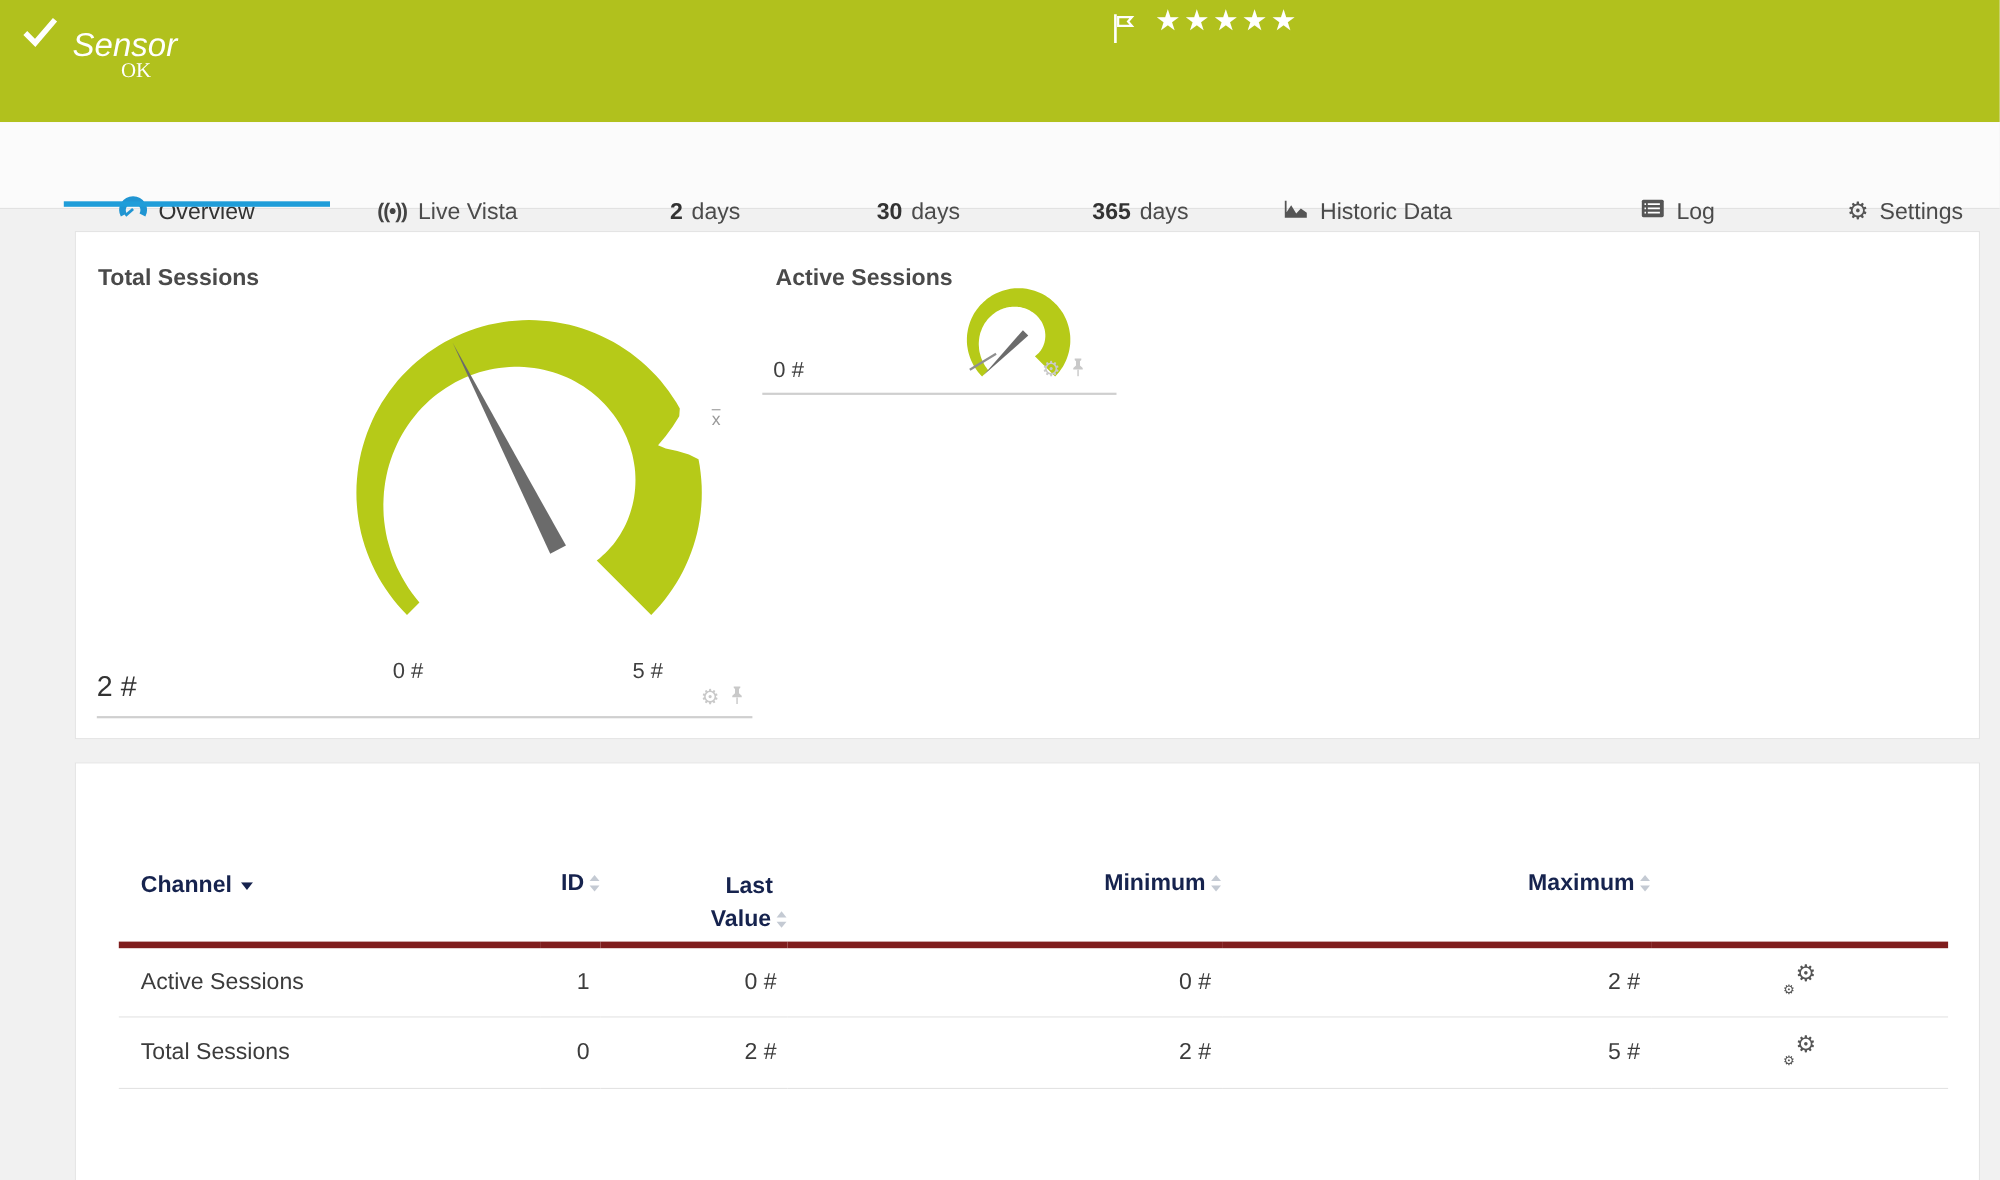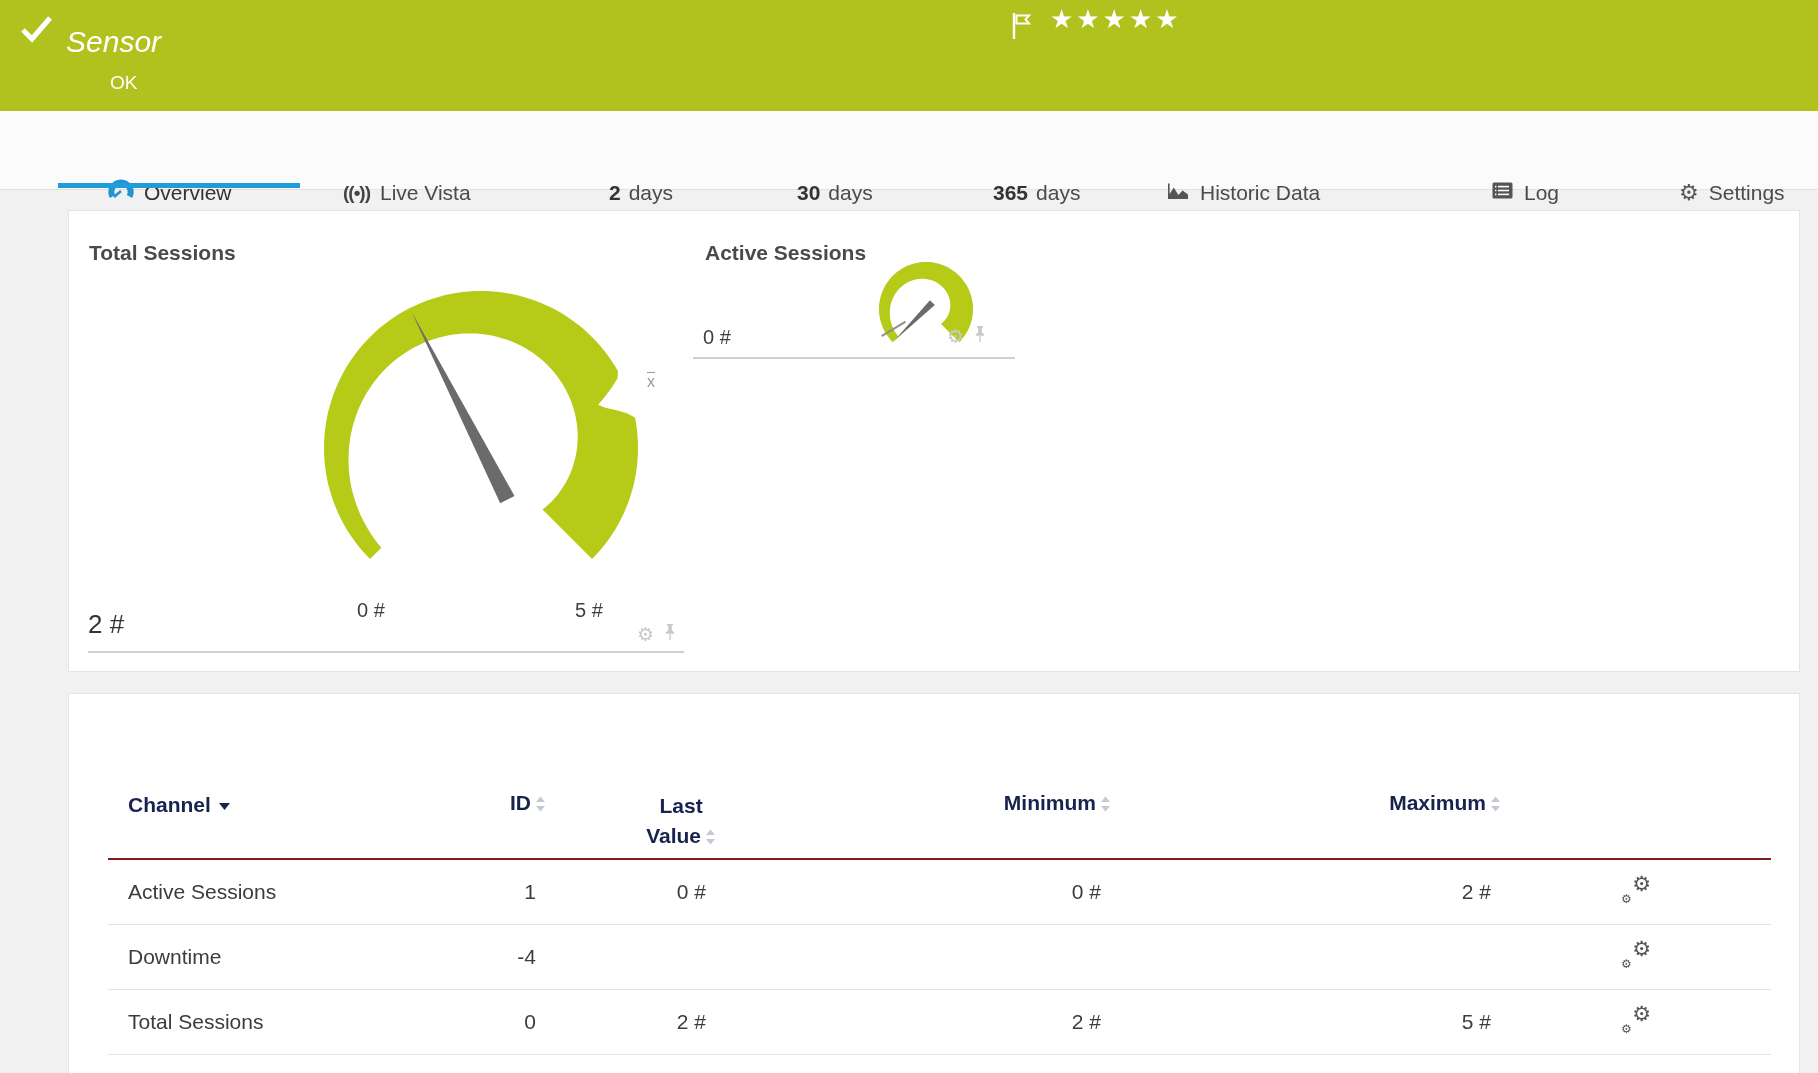--- a/index.html
+++ b/index.html
@@ -12,21 +12,21 @@
   .icon{font-family:"DejaVu Sans",sans-serif;line-height:1;}
 
   
   .hdr{position:absolute;left:0;top:0;width:100%;height:111px;background:#b1c11d;}
   .hdr-check{position:absolute;left:20px;top:14px;}
   .hdr-titlerow{position:absolute;left:66px;top:25px;display:flex;align-items:flex-end;gap:16px;white-space:nowrap;}
   .hdr-kind{font-style:italic;font-size:30px;color:#fff;font-weight:400;}
   .hdr-title{font-size:32px;color:#fff;font-weight:bold;letter-spacing:-0.5px;}
   .hdr-flag{position:absolute;left:1012px;top:12px;}
   .hdr-stars{position:absolute;left:1050px;top:6px;font-size:26px;color:#fff;letter-spacing:3px;}
-  .hdr-status{position:absolute;left:110px;top:72px;font-size:19px;color:#fff;}
+  .hdr-status{position:absolute;left:110px;top:54px;font-size:19px;color:#fff;font-family:Liberation Serif, serif;}
 
   
   .tabbar{position:absolute;left:0;top:111px;width:100%;height:79px;background:#fbfbfb;border-bottom:1px solid #e2e2e2;box-sizing:border-box;}
   .tab{position:absolute;top:44px;height:30px;display:flex;align-items:center;gap:10px;font-size:21px;color:#4b4b4b;cursor:pointer;white-space:nowrap;margin-top:23px;}
   .tab .num{font-weight:bold;color:#333;margin-right:-2px;}
   .tab.active{color:#333;}
   .tab-underline{position:absolute;left:58px;top:72px;width:242px;height:5px;background:#1f9dd9;}
   .livedata-glyph{font-size:19px;color:#444;letter-spacing:-1px;font-weight:bold;}
 
   
@@ -37,21 +37,21 @@
   .w-title{position:absolute;font-size:21px;font-weight:bold;color:#4a4a4a;}
   .glabel{position:absolute;font-size:20px;color:#3f3f3f;white-space:nowrap;}
   .gcurrent{position:absolute;font-size:26px;color:#333;white-space:nowrap;}
   .avgmark{position:absolute;font-size:16px;color:#9a9a9a;text-decoration:overline;}
   .wicons{position:absolute;display:flex;align-items:center;gap:9px;}
   .gear-light{font-size:19px;color:#c9c9c9;cursor:pointer;}
   .wdivider{position:absolute;border-top:2px solid #cfcfcf;height:0;}
 
   
   table.channels{border-collapse:collapse;margin:85px 0 0 39px;width:1663px;table-layout:fixed;}
-  table.channels th{font-size:21px;font-weight:bold;color:#16234e;vertical-align:top;padding:12px 0 0 0;height:80px;box-sizing:border-box;border-bottom:2px solid #7f1d1d;text-align:right;white-space:nowrap;cursor:pointer;}
+  table.channels th{font-size:21px;font-weight:bold;color:#16234e;vertical-align:top;padding:12px 0 0 0;height:80px;box-sizing:border-box;border-bottom:6px solid #7f1d1d;text-align:right;white-space:nowrap;cursor:pointer;}
   table.channels th.ch{text-align:left;padding-left:20px;}
   table.channels td{font-size:21px;color:#3c3c3c;height:65px;border-bottom:1px solid #e3e3e3;box-sizing:border-box;}
   td.cell-text{text-align:left;padding-left:20px;}
   td.cell-num{text-align:right;padding-right:10px;}
   td.cell-gear{text-align:center;}
   .hdr2{display:inline-block;text-align:center;line-height:30px;}
   .sorticon{display:inline-block;vertical-align:-2px;margin-left:4px;}
   .careticon{display:inline-block;vertical-align:2px;margin-left:8px;}
   .gears{position:relative;display:inline-block;width:30px;height:26px;cursor:pointer;}
   .gears .g-big{position:absolute;right:0;top:-2px;font-size:21px;color:#555;}
@@ -239,32 +239,20 @@
     <td class="cell-num">0 #</td>
     <td class="cell-num">0 #</td>
     <td class="cell-num">2 #</td>
     <td class="cell-gear">
       <span class="gears icon">
         <span class="g-big">⚙</span><span class="g-small">⚙</span>
       </span>
     </td>
   </tr>
 
-  <tr>
-    <td class="cell-text">Downtime</td>
-    <td class="cell-num">-4</td>
-    <td class="cell-num"></td>
-    <td class="cell-num"></td>
-    <td class="cell-num"></td>
-    <td class="cell-gear">
-      <span class="gears icon">
-        <span class="g-big">⚙</span><span class="g-small">⚙</span>
-      </span>
-    </td>
-  </tr>
 
   <tr>
     <td class="cell-text">Total Sessions</td>
     <td class="cell-num">0</td>
     <td class="cell-num">2 #</td>
     <td class="cell-num">2 #</td>
     <td class="cell-num">5 #</td>
     <td class="cell-gear">
       <span class="gears icon">
         <span class="g-big">⚙</span><span class="g-small">⚙</span>

